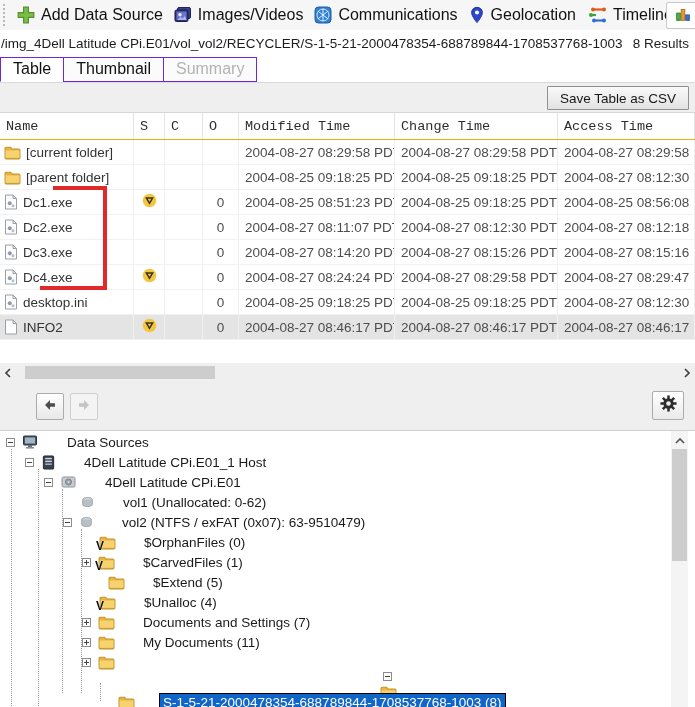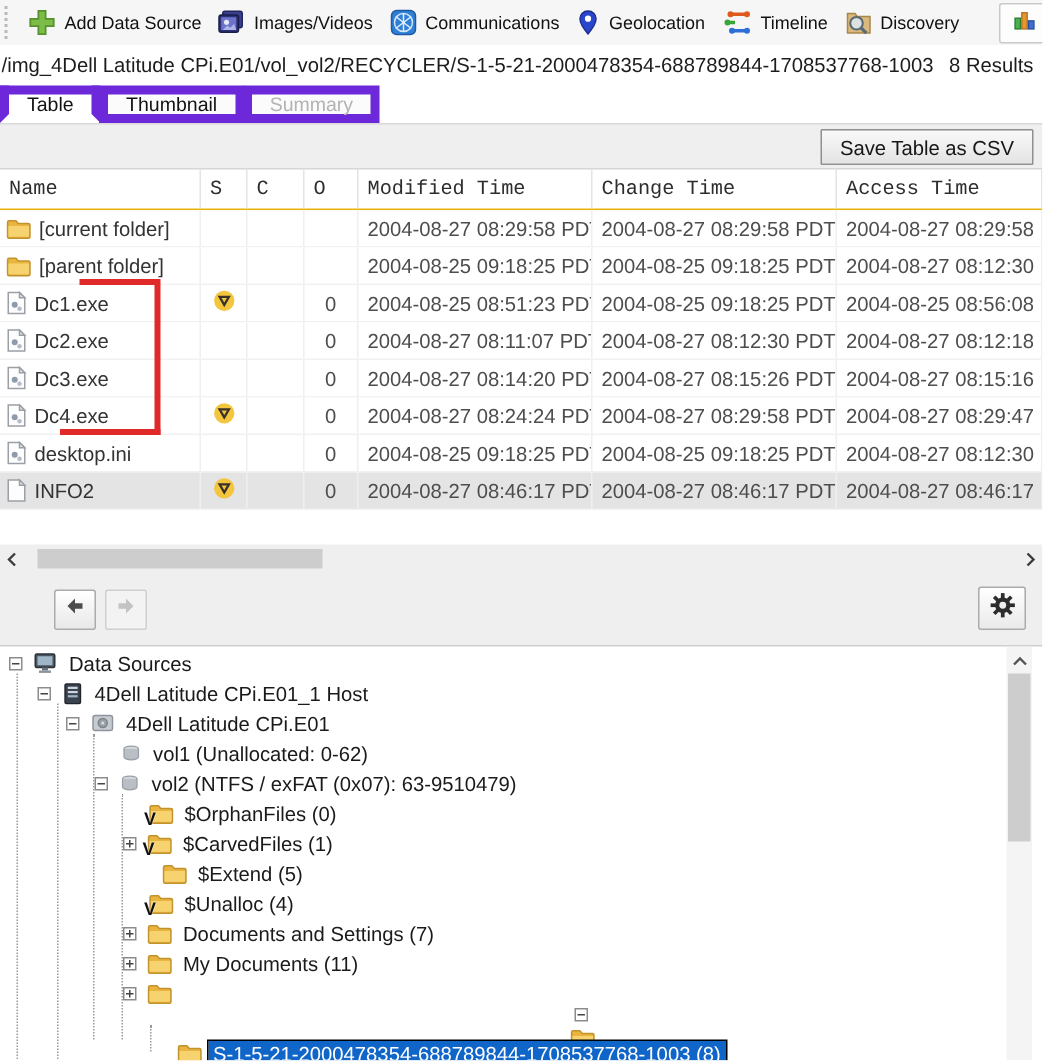--- a/index.html
+++ b/index.html
@@ -4,37 +4,37 @@
 <style>
   * { margin:0; padding:0; box-sizing:border-box; }
   html,body { width:695px; height:707px; overflow:hidden; background:#fff;
     font-family:"Liberation Sans", sans-serif; }
   .app { position:relative; width:695px; height:707px; overflow:hidden; background:#fff; }
 
   
   .toolbar { position:absolute; left:0; top:0; width:695px; height:30px;
     background:#f6f6f6; display:flex; align-items:center; }
   .grip { width:4px; height:22px; border-left:2px dotted #b9b9b9; margin:0 6px 0 3px; }
-  .tbtn { display:flex; align-items:center; gap:5px; padding:2px 5px; font-size:12px;
+  .tbtn { display:flex; align-items:center; gap:5px; padding:2px 5px; font-size:16px;
     color:#111; white-space:nowrap; cursor:default; }
   .tbtn .icon svg { display:block; }
   .chart-btn { position:absolute; left:666px; top:2px; width:34px; height:27px;
     background:#fdfdfd; border:1px solid #c9c9c9; border-radius:2px;
     display:flex; align-items:center; justify-content:center; }
 
   
   .pathbar { position:absolute; left:0; top:30px; width:695px; height:27px; background:#fff;
     display:flex; align-items:center; font-size:13.5px; color:#1c1c1c; }
   .pathbar .path { margin-left:1px; white-space:nowrap; overflow:hidden; flex:1; }
   .pathbar .results { margin-right:6px; white-space:nowrap; }
 
   
   .tabstrip { position:absolute; left:0; top:57px; width:695px; height:25px; background:#fff;
     display:flex; align-items:flex-end; }
-  .tab { font-size:13px; padding:3px 12px 4px 12px; border:6px solid #6d28d9; background:#fbfbfb;
+  .tab { font-size:16px; padding:3px 12px 4px 12px; border:1px solid #6d28d9; background:#fbfbfb;
     color:#111; margin-right:-1px; height:25px; display:flex; align-items:center; }
   .tab.active { background:#fff; border-bottom-color:#fff; }
   .tab.disabled { color:#b3b3b3; }
 
   
   .csvbar { position:absolute; left:0; top:82px; width:695px; height:42px; background:#efefef;
     border-top:1px solid #d9d9d9; }
   .csvbtn { position:absolute; right:6px; top:3px; height:24px; padding:0 12px;
     font-size:13.5px; color:#161616; font-family:"Liberation Sans",sans-serif;
     background:linear-gradient(#f9f9f9,#e3e3e3); border:1px solid #8f8f8f; border-radius:1px; }
@@ -81,21 +81,21 @@
   .expander { flex:0 0 auto; width:9px; height:9px; border:1px solid #8c8c8c; background:#fff;
     position:relative; margin-right:3px; }
   .expander::before { content:""; position:absolute; left:1px; right:1px; top:3px;
     border-top:1px solid #444; }
   .expander.plus::after { content:""; position:absolute; top:1px; bottom:1px; left:3px;
     border-left:1px solid #444; }
   .expspace { flex:0 0 auto; width:13px; height:1px; }
   .titem .icon { flex:0 0 auto; display:flex; position:relative; }
   .vmark { position:absolute; left:-3px; bottom:-2px; font-size:12px; font-weight:bold;
     color:#111; line-height:1; text-shadow:0 0 1px #fff; }
-  .tlabel { padding:1px 3px; }
+  .tlabel { padding:1px 3px;margin-left:21px; }
   .tlabel.tsel { background:#1065c8; color:#fff; outline:1px solid #000; }
   .guide { position:absolute; width:0; border-left:1px dotted #9a9a9a; z-index:1; }
 
   
   .vscroll { position:absolute; right:7px; top:0; width:17px; height:277px; background:#f4f4f4; }
   .vs-up { position:absolute; top:2px; left:0; width:17px; height:14px; display:flex;
     align-items:center; justify-content:center; }
   .vs-thumb { position:absolute; left:1px; top:18px; width:15px; height:112px; background:#cdcdcd; }
 </style>
 </head>

